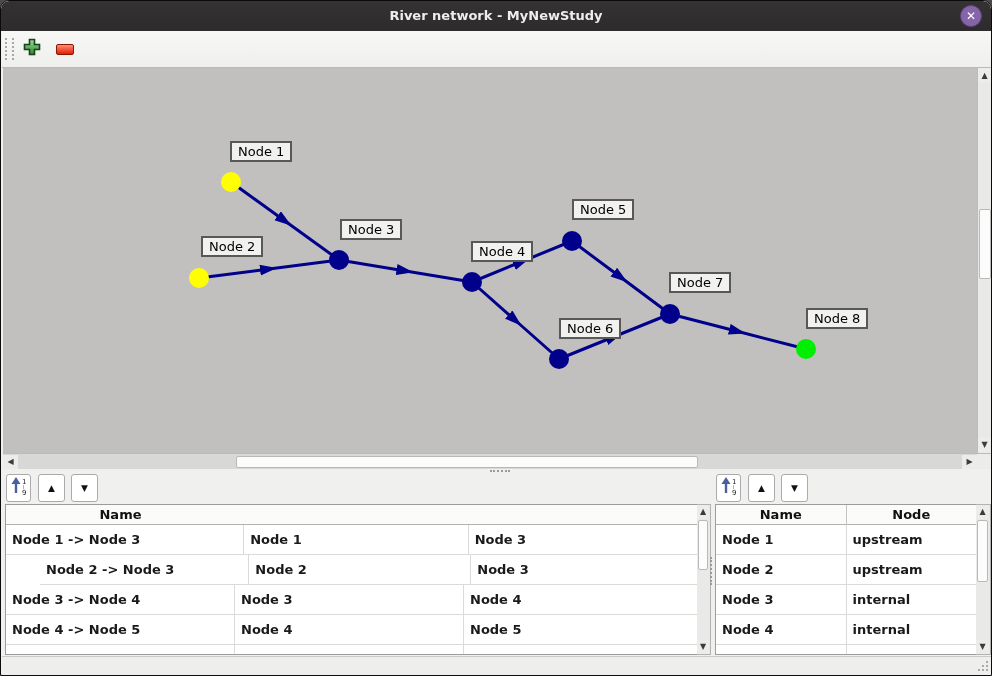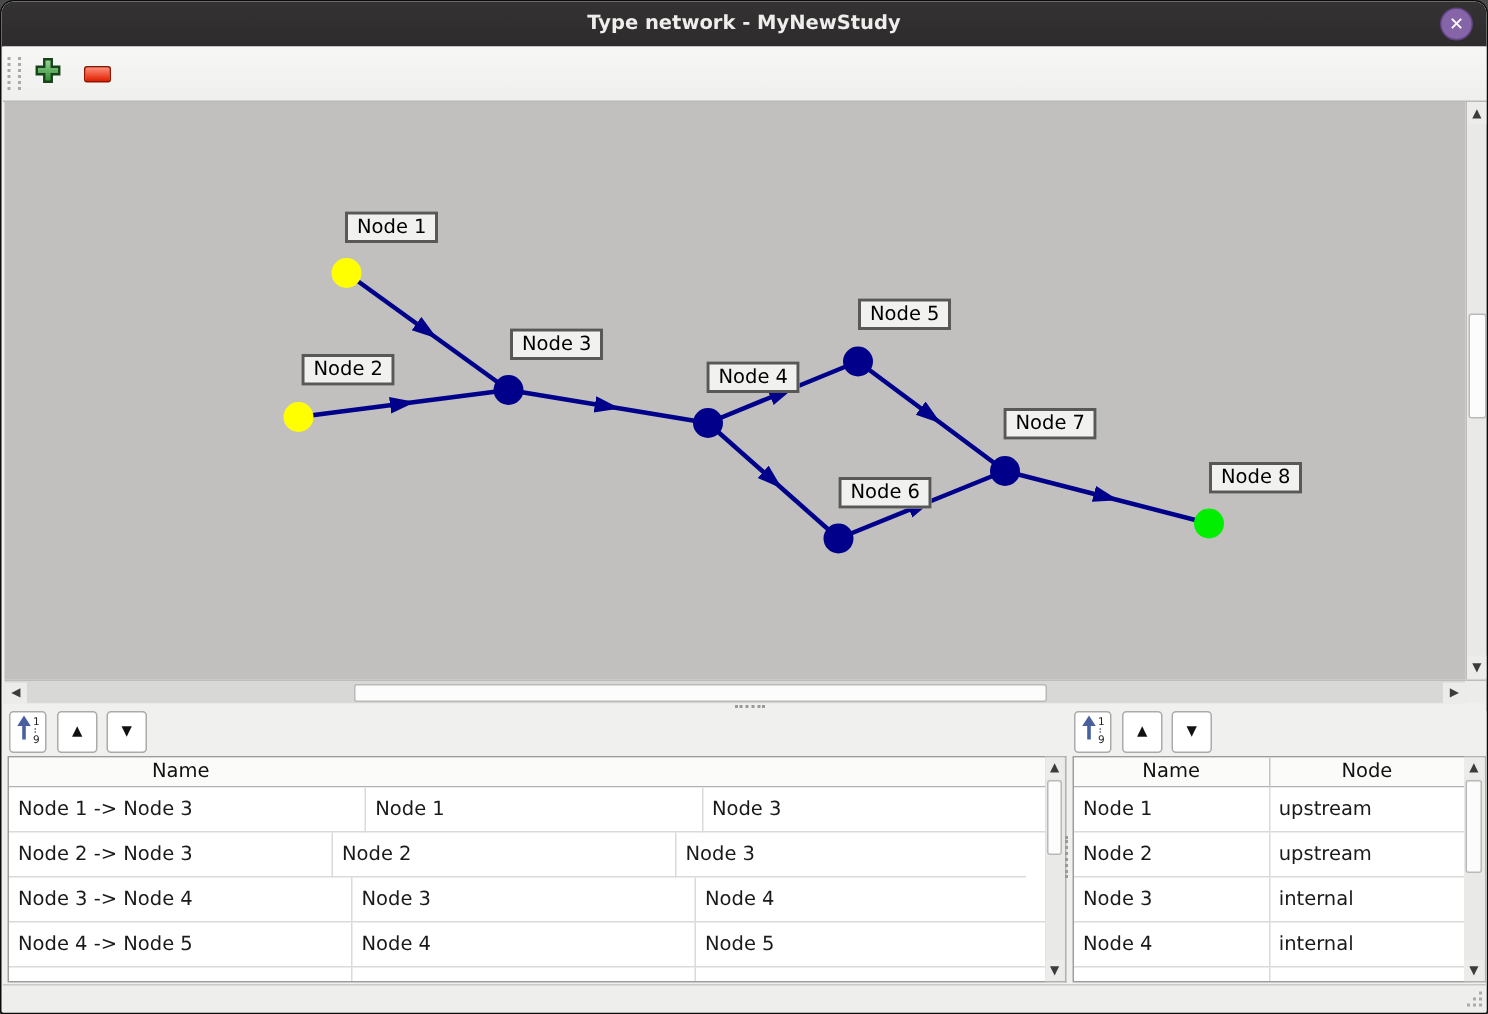--- a/index.html
+++ b/index.html
@@ -40,21 +40,21 @@
   .v-splitter{position:absolute;left:709px;top:556px;width:5px;height:28px;
               border-left:2px dotted #9a9a98;}
   
   .bottom{position:absolute;left:1px;top:473px;width:990px;height:182px;background:#f0f0ee;}
   .mini-btn{position:absolute;top:0;height:28px;background:#fff;border:1px solid #ababab;
             border-radius:3px;box-sizing:border-box;display:flex;align-items:center;justify-content:center;
             color:#1a1a1a;cursor:pointer;}
   .tri{font-size:9px;color:#111;}
   
   .tbl{position:absolute;top:30px;background:#fff;border:1px solid #9c9c9a;box-sizing:border-box;
-       overflow:hidden;}
+       overflow:hidden;font-weight:bold;}
   .tbl .hdr{display:flex;height:20px;background:#fbfbfa;border-bottom:1px solid #b2b2b0;box-sizing:border-box;}
   .tbl .hdr .hcell{height:20px;line-height:19px;text-align:center;font-size:13px;color:#111;
                    border-right:1px solid #c4c4c2;box-sizing:border-box;overflow:hidden;}
   .tbl .hdr .hcell:last-child{border-right:none;}
   .tbl .row{display:flex;height:30px;background:#fff;}
   .tbl .cell{height:30px;line-height:29px;font-size:13px;color:#1a1a1a;padding-left:6px;
              border-right:1px solid #dadad8;border-bottom:1px solid #dadad8;box-sizing:border-box;
              white-space:nowrap;overflow:hidden;}
   .tbl .cell:last-child{border-right:none;}
   .tbl-vscroll{position:absolute;top:30px;background:#e9e9e7;border:1px solid #b2b2b0;border-left:none;
@@ -64,21 +64,21 @@
              border-top:1px solid #c9c9c7;box-sizing:border-box;}
   .grip{position:absolute;left:977px;top:668px;width:2px;height:2px;background:#aaaaa8;
         box-shadow:8px -8px 0 #aaaaa8,4px -4px 0 #aaaaa8,8px -4px 0 #aaaaa8,4px 0 0 #aaaaa8,8px 0 0 #aaaaa8;}
 </style>
 </head>
 <body>
 
 <div class="window">
 
   <div class="titlebar">
-    <div class="title">Type network - MyNewStudy</div>
+    <div class="title">River network - MyNewStudy</div>
     <div class="close-btn">
       <span>✕</span>
     </div>
   </div>
 
   <div class="toolbar">
     <div class="tb-handle"></div>
     <div class="tb-btn add">
       <span>
         <svg width="20" height="20" viewBox="0 0 20 20">
@@ -163,21 +163,21 @@
     <div class="tbl" style="left:3px;width:693px;height:151px;">
         <div class="hdr">
           <div class="hcell" style="width: 229px;">Name</div>
         </div>
         <div class="row">
           <div class="cell" style="width: 243px;">Node 1 -&gt; Node 3</div>
           <div class="cell" style="width: 229px;">Node 1</div>
           <div class="cell" style="width: 233px;">Node 3</div>
         </div>
         <div class="row">
-          <div class="cell" style="width: 216px;">Node 2 -&gt; Node 3</div>
+          <div class="cell" style="width: 216px; margin-left: 34px;">Node 2 -&gt; Node 3</div>
           <div class="cell" style="width: 229px;">Node 2</div>
           <div class="cell" style="width: 233px;">Node 3</div>
         </div>
         <div class="row">
           <div class="cell" style="width: 229px;">Node 3 -&gt; Node 4</div>
           <div class="cell" style="width: 229px;">Node 3</div>
           <div class="cell" style="width: 233px;">Node 4</div>
         </div>
         <div class="row">
           <div class="cell" style="width: 229px;">Node 4 -&gt; Node 5</div>

